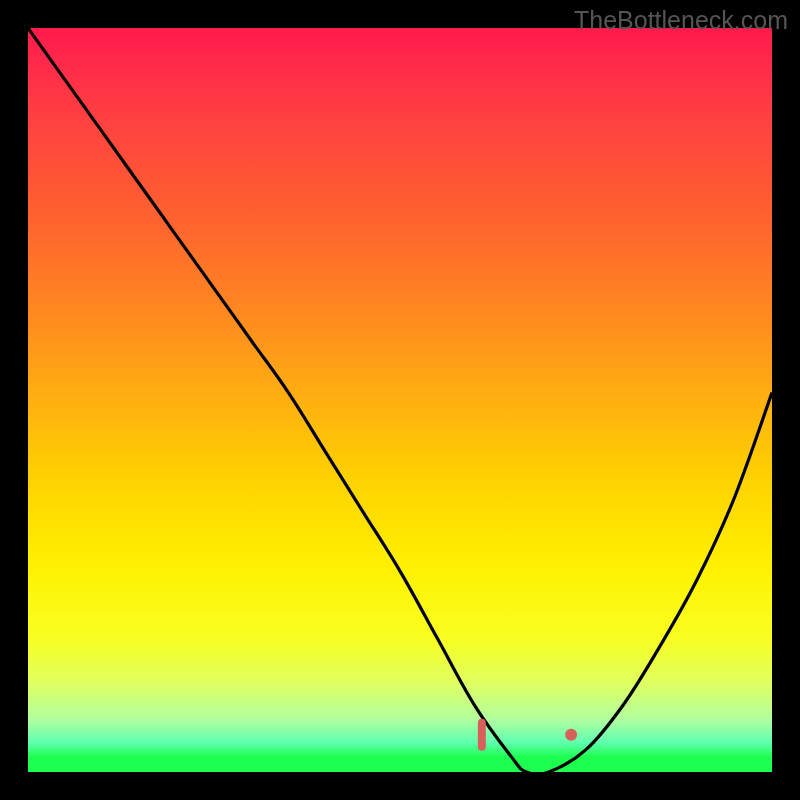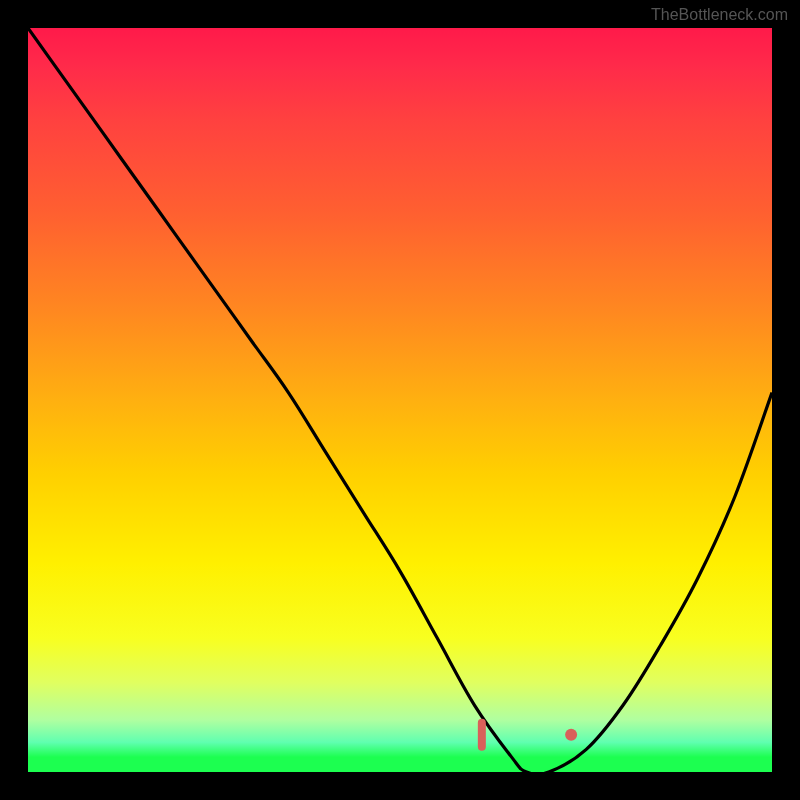--- a/index.html
+++ b/index.html
@@ -9,21 +9,21 @@
     height: 800px;
     background: #000;
     position: relative;
     font-family: Arial, sans-serif;
   }
   .attribution {
     position: absolute;
     top: 6px;
     right: 12px;
     color: #555;
-    font-size: 16px;
+    font-size: 25px;
     font-weight: 500;
     z-index: 10;
   }
   .plot-area {
     position: absolute;
     left: 28px;
     top: 28px;
     width: 744px;
     height: 744px;
     overflow: hidden;

